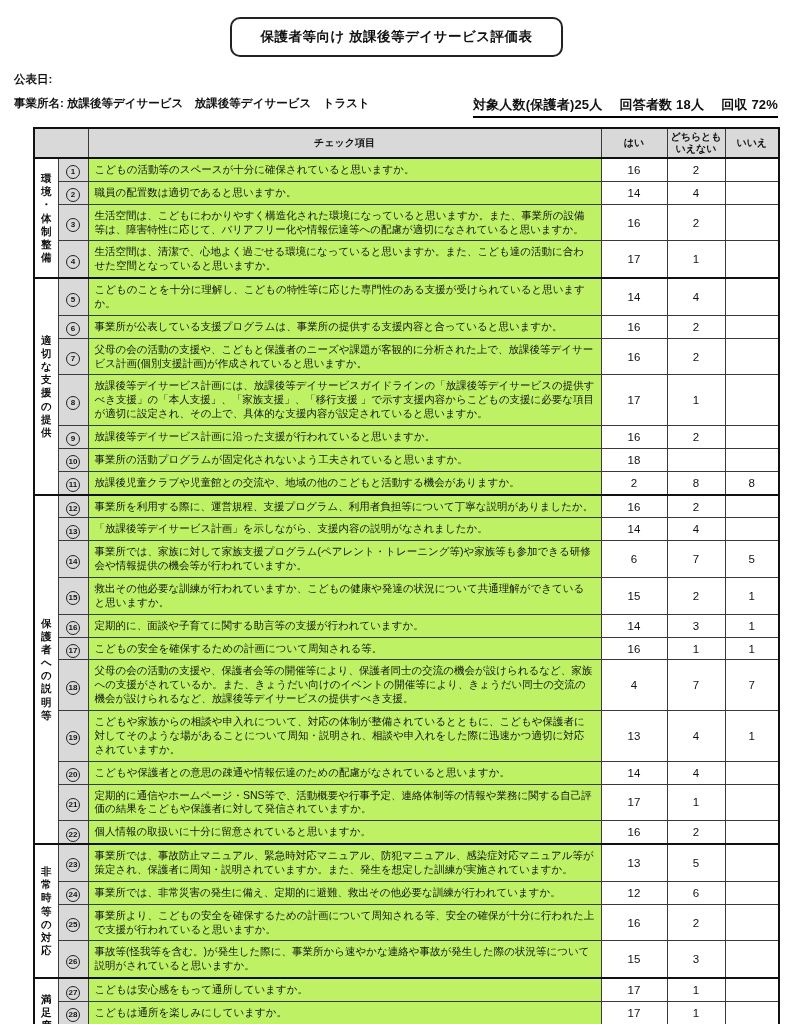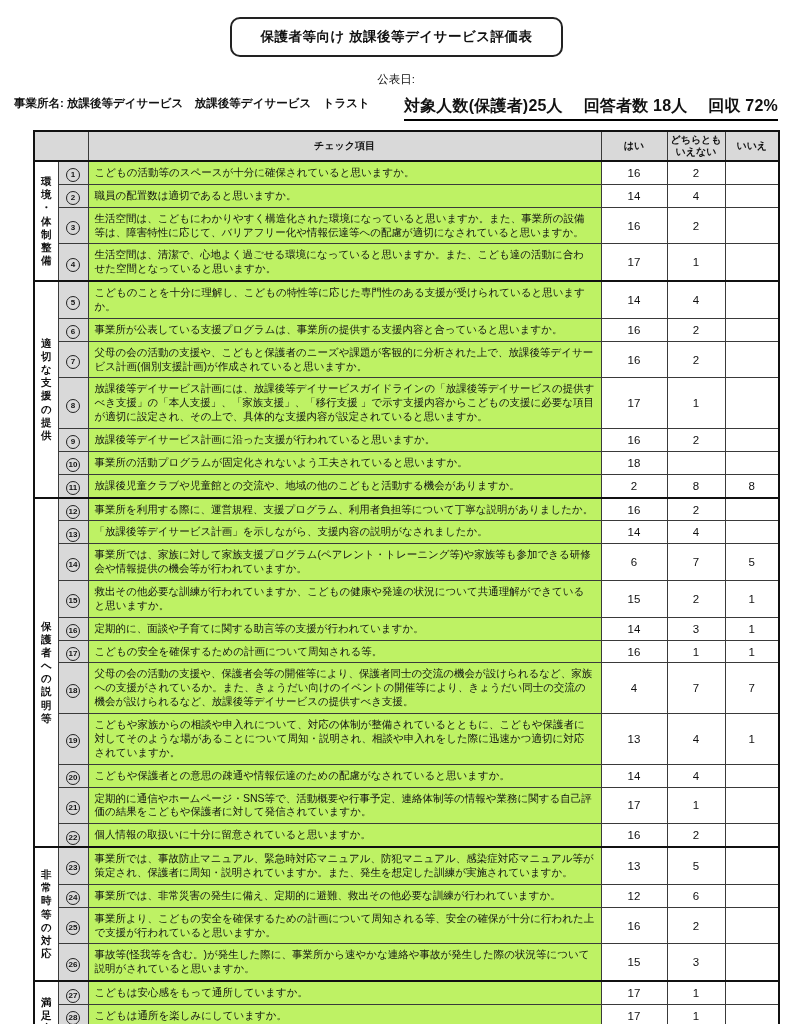--- a/index.html
+++ b/index.html
@@ -17,28 +17,28 @@
   }
   .title-box{
     width:-moz-fit-content; width:fit-content;
     margin:17px auto 0 auto;
     border:2px solid #222; border-radius:10px;
     padding:9px 28px;
     font-size:13.5px; font-weight:bold; letter-spacing:.5px;
     text-align:left;
   }
   .info{ margin:15px 15px 0 14px; }
-  .info-line1{ font-size:11.5px; font-weight:normal; margin-top:4px;text-align:center; }
+  .info-line1{ font-size:11.5px; font-weight:bold; margin-top:4px; }
   .info-line2{
     display:flex; justify-content:space-between; align-items:flex-start;
     margin-top:9px; margin-bottom:9px;
   }
   .office{ font-size:11.5px; font-weight:bold; }
   .stats{
-    font-size:16px; font-weight:bold;
+    font-size:13px; font-weight:bold;
     border-bottom:2px solid #000; padding-bottom:2px;
     letter-spacing:.2px;
   }
   table.eval{
     border-collapse:collapse; table-layout:fixed;
     margin-left:33px; width:745px;
     border:2px solid var(--border-heavy);
   }
   col.c-cat{ width:24px; }
   col.c-num{ width:30px; }

